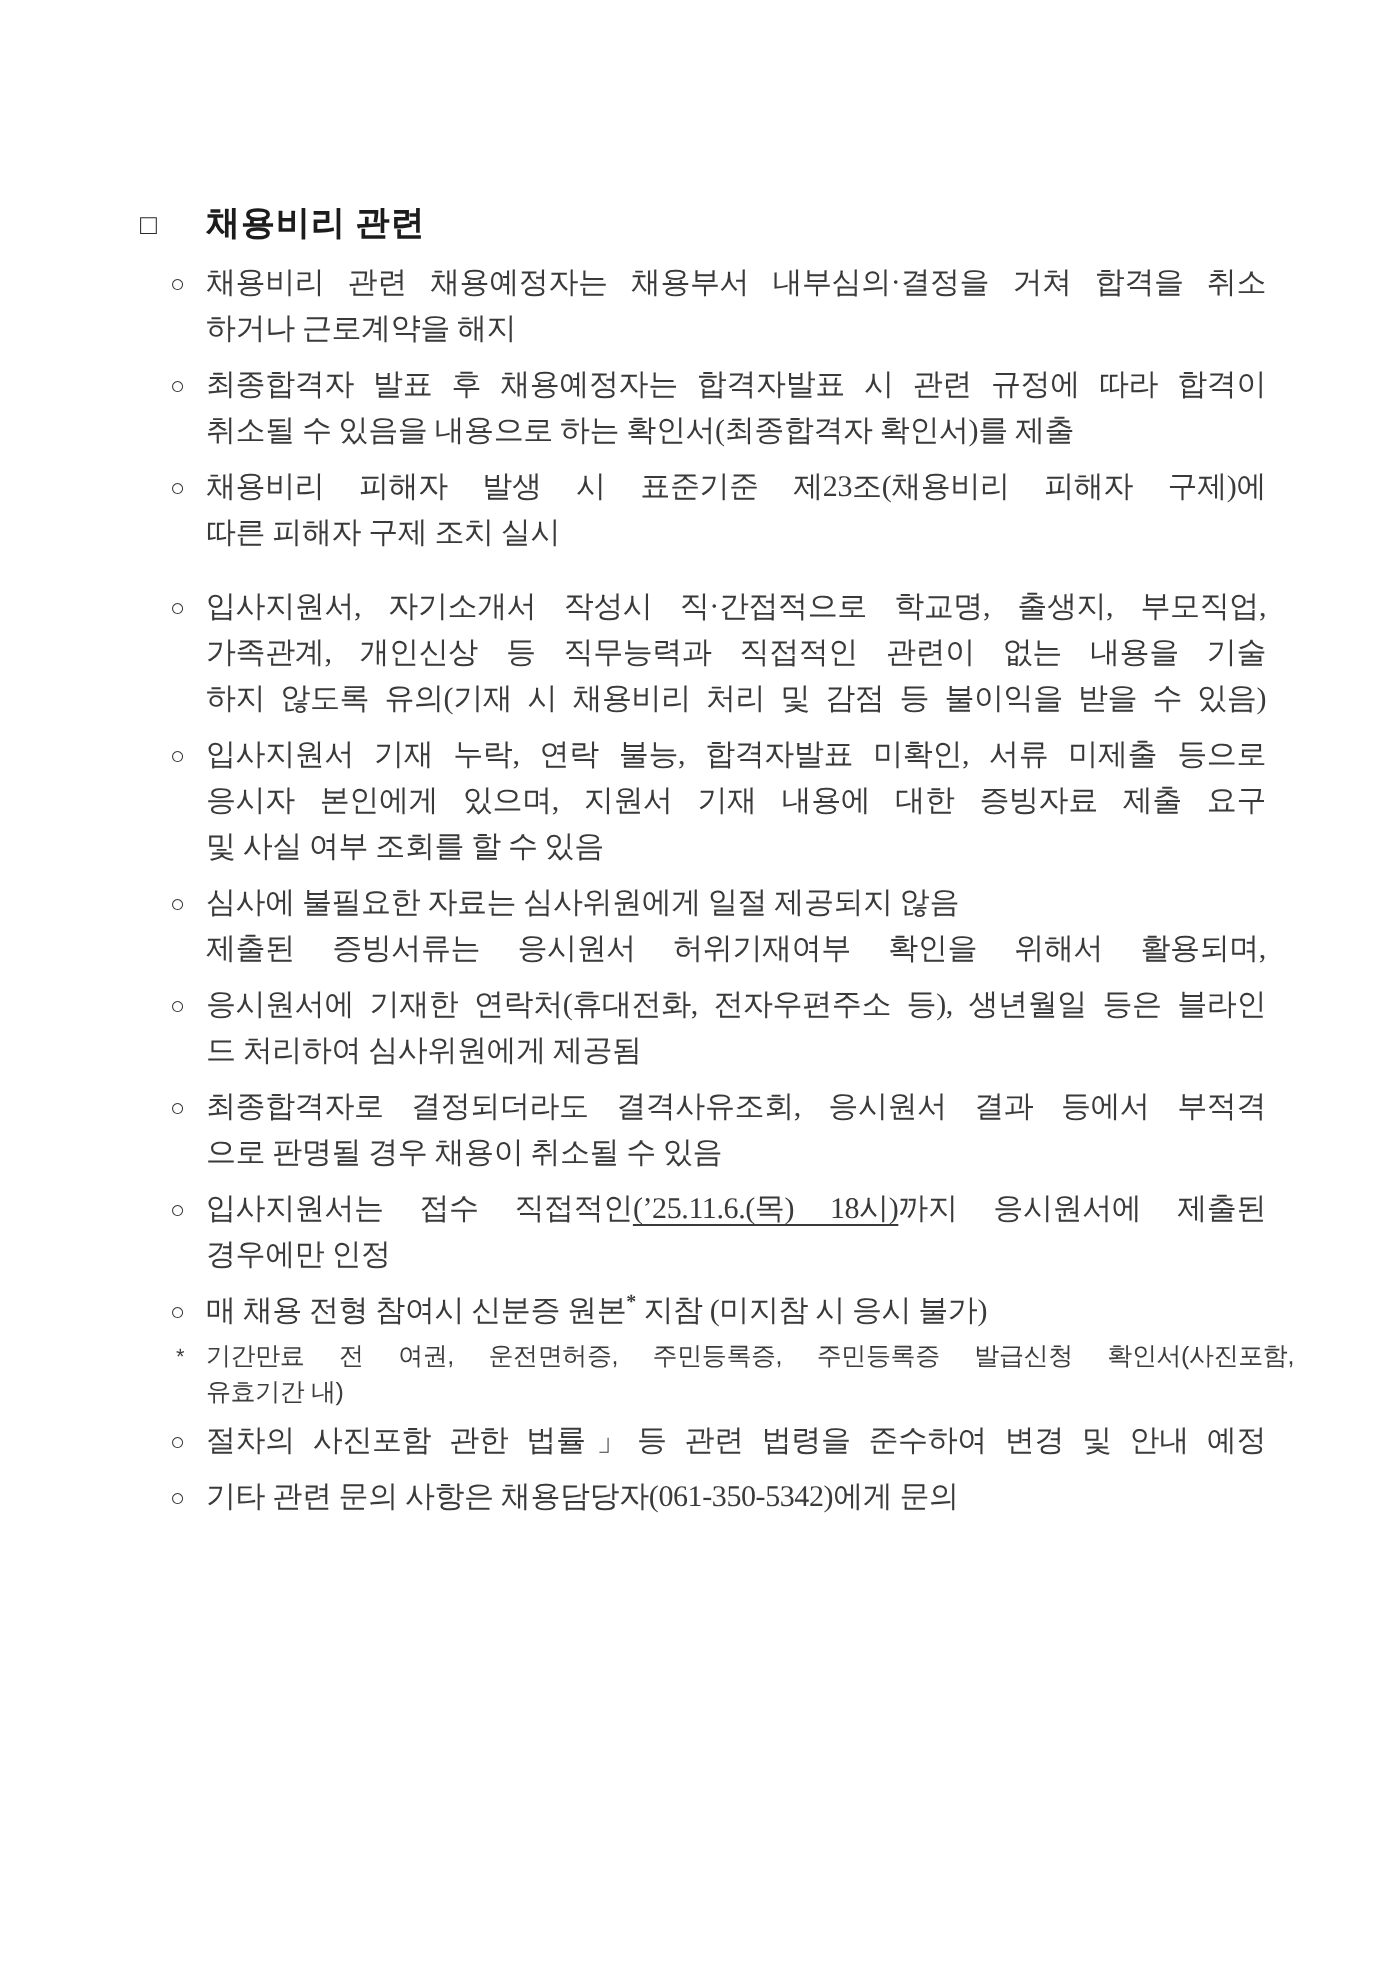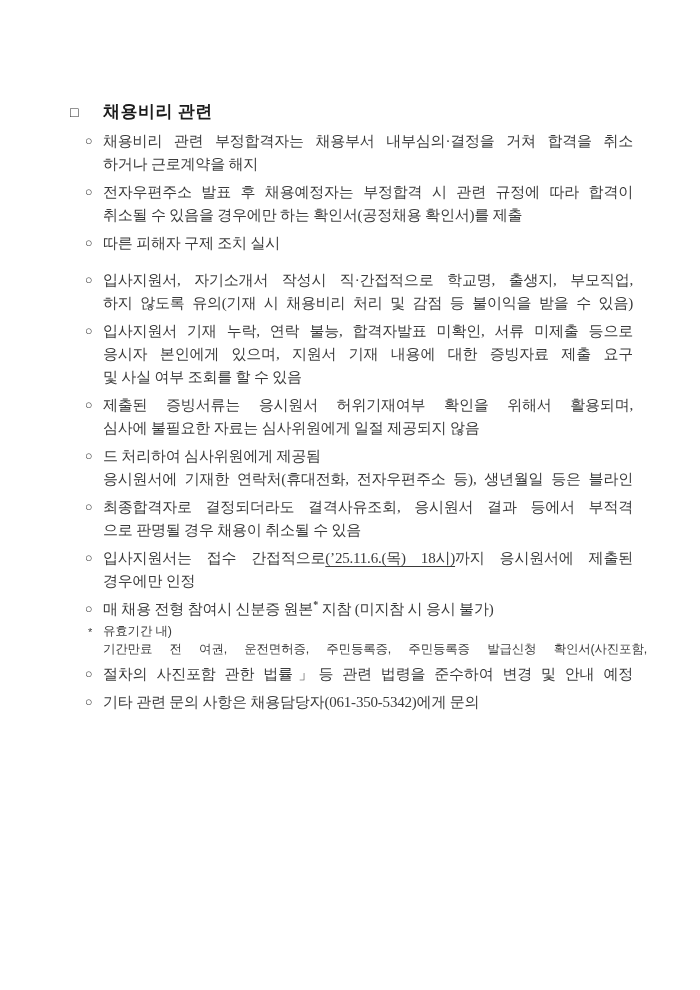--- a/index.html
+++ b/index.html
@@ -69,72 +69,74 @@
 </style>
 </head>
 <body>
 
 <div class="page">
   <div class="content">
       <section class="section">
         <div class="heading"><span class="sq">□</span><span class="htitle">채용비리 관련</span></div>
         <div class="item">
           <span class="bullet">○</span>
-          <div class="line j"><span>채용비리 관련 부정합격자는 채용부서 내부심의·결정을 거쳐 합격을 취소</span></div>
+          <div class="line j"><span>채용비리 관련 채용예정자는 채용부서 내부심의·결정을 거쳐 합격을 취소</span></div>
           <div class="line"><span>하거나 근로계약을 해지</span></div>
         </div>
         <div class="item">
           <span class="bullet">○</span>
-          <div class="line j"><span>전자우편주소 발표 후 채용예정자는 부정합격 시 관련 규정에 따라 합격이</span></div>
-          <div class="line"><span>취소될 수 있음을 경우에만 하는 확인서(공정채용 확인서)를 제출</span></div>
+          <div class="line j"><span>최종합격자 발표 후 채용예정자는 합격자발표 시 관련 규정에 따라 합격이</span></div>
+          <div class="line"><span>취소될 수 있음을 내용으로 하는 확인서(최종합격자 확인서)를 제출</span></div>
         </div>
         <div class="item">
           <span class="bullet">○</span>
+          <div class="line j"><span>채용비리 피해자 발생 시 표준기준 제23조(채용비리 피해자 구제)에</span></div>
           <div class="line"><span>따른 피해자 구제 조치 실시</span></div>
         </div>
       </section>
       <section class="section">
         <div class="item">
           <span class="bullet">○</span>
           <div class="line j"><span>입사지원서, 자기소개서 작성시 직·간접적으로 학교명, 출생지, 부모직업,</span></div>
+          <div class="line j"><span>가족관계, 개인신상 등 직무능력과 직접적인 관련이 없는 내용을 기술</span></div>
           <div class="line j"><span>하지 않도록 유의(기재 시 채용비리 처리 및 감점 등 불이익을 받을 수 있음)</span></div>
         </div>
         <div class="item">
           <span class="bullet">○</span>
           <div class="line j"><span>입사지원서 기재 누락, 연락 불능, 합격자발표 미확인, 서류 미제출 등으로</span></div>
           <div class="line j"><span>응시자 본인에게 있으며, 지원서 기재 내용에 대한 증빙자료 제출 요구</span></div>
           <div class="line"><span>및 사실 여부 조회를 할 수 있음</span></div>
         </div>
         <div class="item">
           <span class="bullet">○</span>
+          <div class="line"><span>심사에 불필요한 자료는 심사위원에게 일절 제공되지 않음</span></div>
           <div class="line j"><span>제출된 증빙서류는 응시원서 허위기재여부 확인을 위해서 활용되며,</span></div>
-          <div class="line"><span>심사에 불필요한 자료는 심사위원에게 일절 제공되지 않음</span></div>
         </div>
         <div class="item">
           <span class="bullet">○</span>
+          <div class="line j"><span>응시원서에 기재한 연락처(휴대전화, 전자우편주소 등), 생년월일 등은 블라인</span></div>
           <div class="line"><span>드 처리하여 심사위원에게 제공됨</span></div>
-          <div class="line j"><span>응시원서에 기재한 연락처(휴대전화, 전자우편주소 등), 생년월일 등은 블라인</span></div>
         </div>
         <div class="item">
           <span class="bullet">○</span>
           <div class="line j"><span>최종합격자로 결정되더라도 결격사유조회, 응시원서 결과 등에서 부적격</span></div>
           <div class="line"><span>으로 판명될 경우 채용이 취소될 수 있음</span></div>
         </div>
         <div class="item">
           <span class="bullet">○</span>
-          <div class="line j"><span>입사지원서는 접수 간접적으로</span><span class="u">(’25.11.6.(목) 18시)</span><span>까지 응시원서에 제출된</span></div>
+          <div class="line j"><span>입사지원서는 접수 직접적인</span><span class="u">(’25.11.6.(목) 18시)</span><span>까지 응시원서에 제출된</span></div>
           <div class="line"><span>경우에만 인정</span></div>
         </div>
         <div class="item">
           <span class="bullet">○</span>
           <div class="line"><span>매 채용 전형 참여시 신분증 원본</span><span class="sup">*</span><span> 지참 (미지참 시 응시 불가)</span></div>
           <div class="footnote">
             <span class="fn-marker">*</span>
+            <div class="fn-line j"><span>기간만료 전 여권, 운전면허증, 주민등록증, 주민등록증 발급신청 확인서(사진포함,</span></div>
             <div class="fn-line"><span>유효기간 내)</span></div>
-            <div class="fn-line j"><span>기간만료 전 여권, 운전면허증, 주민등록증, 주민등록증 발급신청 확인서(사진포함,</span></div>
           </div>
         </div>
         <div class="item">
           <span class="bullet">○</span>
           <div class="line j"><span>절차의 사진포함 관한 법률」등 관련 법령을 준수하여 변경 및 안내 예정</span></div>
         </div>
         <div class="item">
           <span class="bullet">○</span>
           <div class="line"><span>기타 관련 문의 사항은 채용담당자(061-350-5342)에게 문의</span></div>
         </div>

